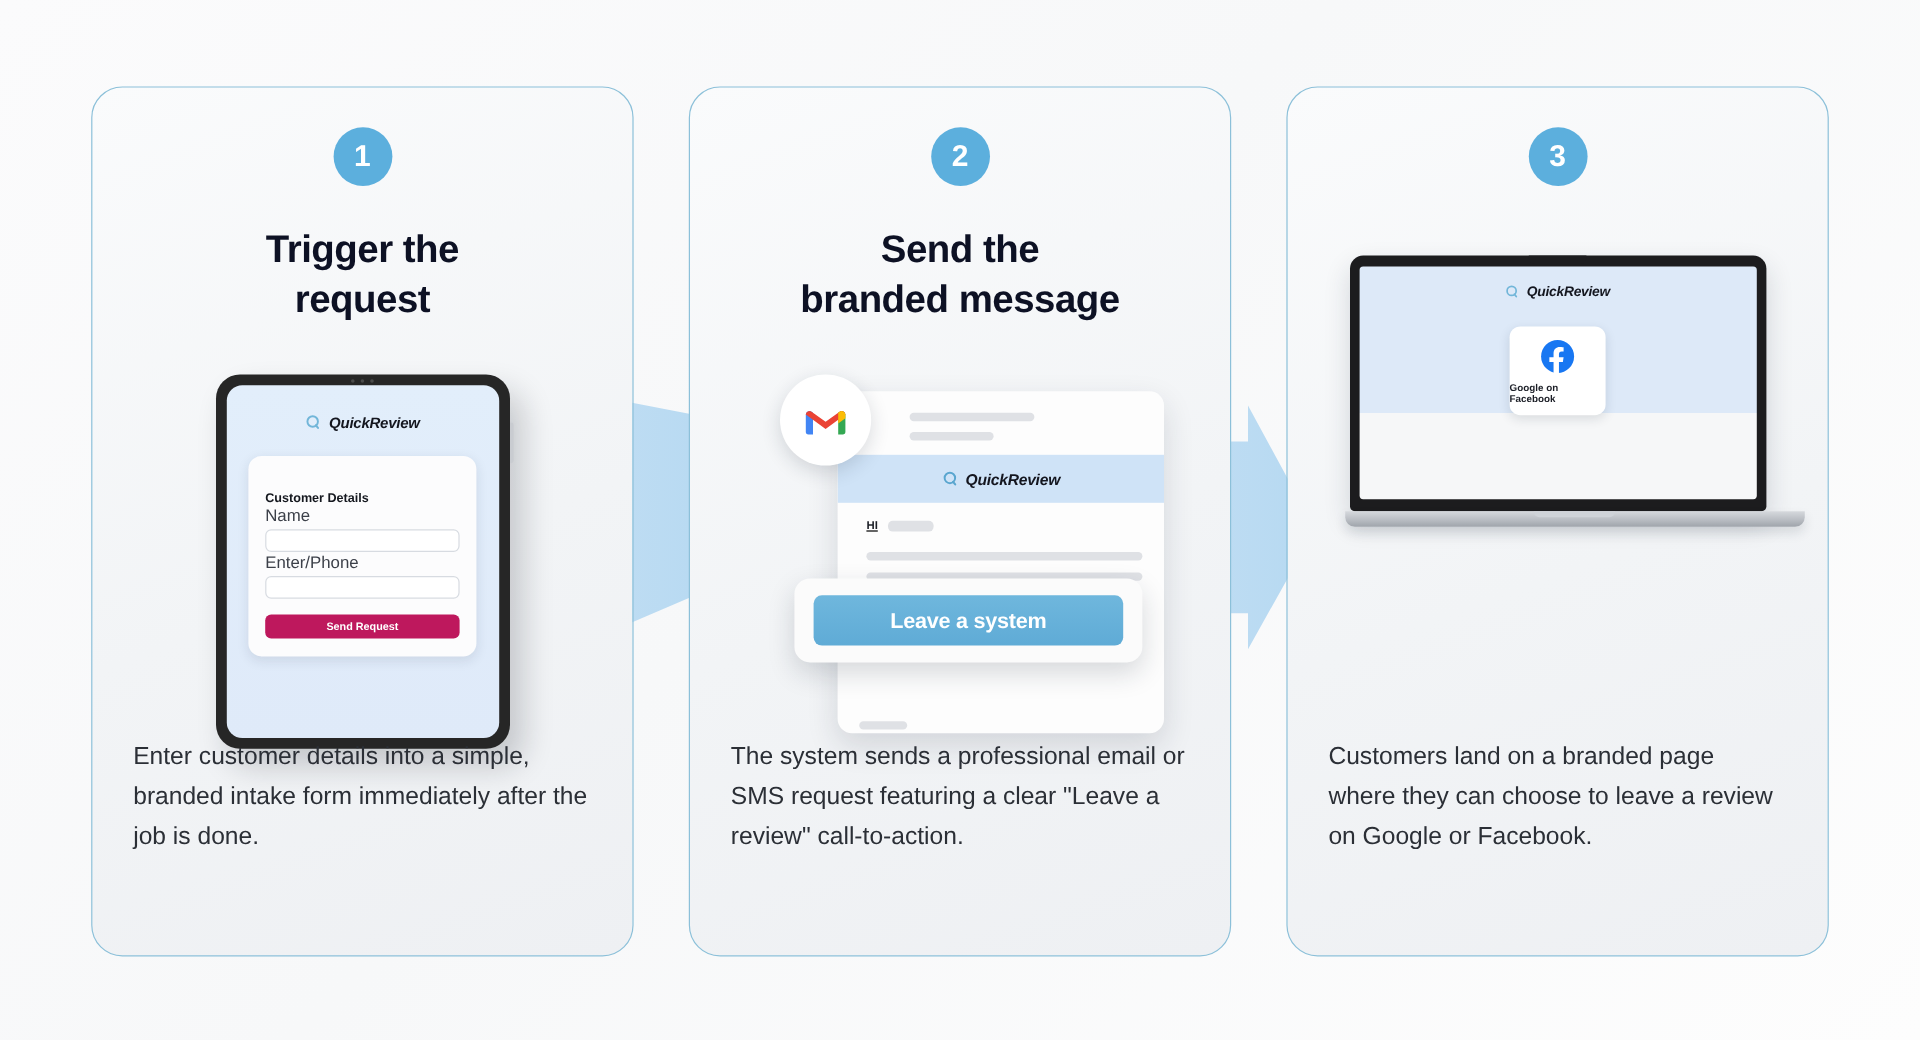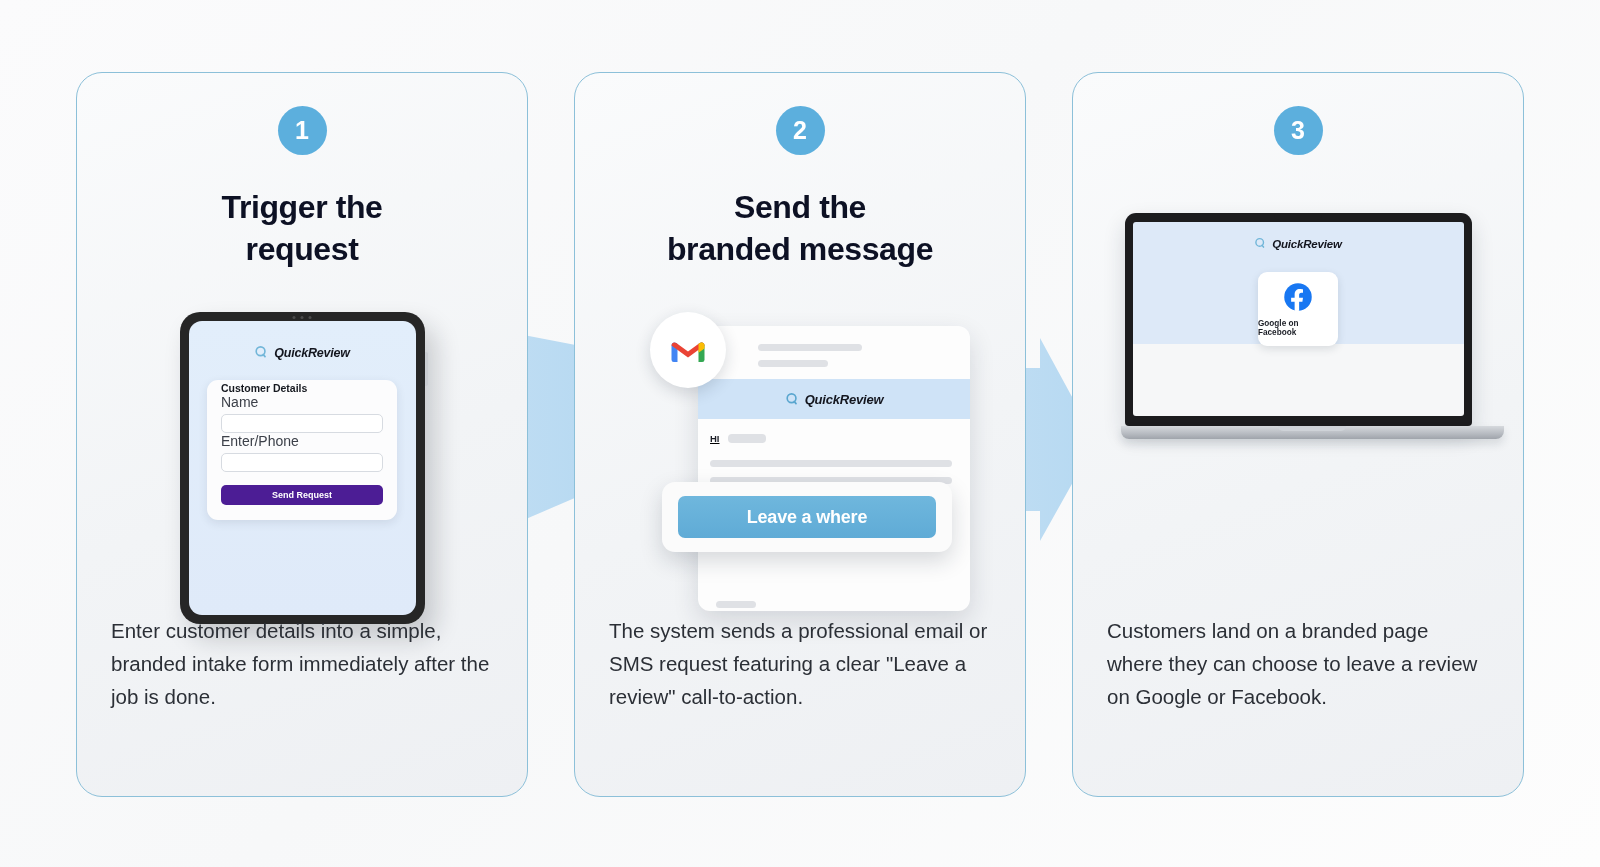--- a/index.html
+++ b/index.html
@@ -140,37 +140,37 @@
     align-items: center;
     padding-top: 24px;
     box-sizing: border-box;
   }
   .form-card {
     width: 190px;
     margin-top: 20px;
     background: #fcfcfd;
     border-radius: 11px;
     box-shadow: 0 3px 10px rgba(30,40,60,.10);
-    padding: 2px 14px 15px 14px;
+    padding: 29px 14px 15px 14px;
     box-sizing: border-box;
   }
   .form-title { font-size: 10.5px; font-weight: bold; color: #15181f; }
   .field-label { font-size: 14px; color: #3c4049; margin-top: 0; }
   .field-box {
     margin-top: 4px;
     height: 19px;
     border: 1px solid #d7dbe1;
     border-radius: 5px;
     background: #ffffff;
   }
   .send-btn {
     margin-top: 13px;
     height: 20px;
     border-radius: 5px;
-    background: #4c1d95;
+    background: #be185d;
     color: #ffffff;
     font-size: 9px;
     font-weight: bold;
     display: flex;
     align-items: center;
     justify-content: center;
   }
 
   
   .email-wrap { position: relative; width: 300px; height: 312px; }
@@ -185,21 +185,21 @@
   }
   .email-head { padding: 18px 18px 12px 60px; }
   .bar { background: #dfe1e5; border-radius: 4px; height: 7px; }
   .brand-band {
     background: #cfe3f7;
     height: 40px;
     display: flex;
     align-items: center;
     justify-content: center;
   }
-  .email-body { padding: 14px 18px 0 12px; text-decoration: underline; }
+  .email-body { padding: 14px 18px 0 24px; text-decoration: underline; }
   .hi-row { display: flex; align-items: center; gap: 8px; }
   .hi-text { font-size: 9.5px; font-weight: bold; color: #1b1e26; }
   .email-foot { padding: 16px 18px 0 18px; }
   .gmail-badge {
     position: absolute;
     left: 0; top: 0;
     width: 76px; height: 76px;
     border-radius: 50%;
     background: #ffffff;
     box-shadow: 0 5px 16px rgba(25,35,55,.16);
@@ -401,21 +401,21 @@
             <svg width="36" height="28" viewBox="0 0 48 36">
               <path d="M4 34 L4 10 L24 24 L44 10 L44 34 L38 34 L38 18 L24 28 L10 18 L10 34 Z" fill="#ffffff"></path>
               <path d="M2 34 V12 a4 4 0 0 1 6.4-3.2 L10 10 v24 H5 a3 3 0 0 1-3-3z" fill="#4285f4"></path>
               <path d="M46 34 V12 a4 4 0 0 0-6.4-3.2 L38 10 v24 h5 a3 3 0 0 0 3-3z" fill="#34a853"></path>
               <path d="M2 12 a4 4 0 0 1 6.4-3.2 L24 20 l15.6-11.2 A4 4 0 0 1 46 12 l-22 16 z" fill="#ea4335"></path>
               <path d="M39.6 8.8 A4 4 0 0 1 46 12 v4 l-8 5.8 V10 z" fill="#fbbc04"></path>
             </svg>
           </div>
 
           <div class="cta-float">
-            <div class="cta-btn">Leave a where</div>
+            <div class="cta-btn">Leave a system</div>
           </div>
 
         </div>
       </div>
 
       <p class="panel-caption">The system sends a professional email or SMS request featuring a clear "Leave a review" call-to-action.</p>
     </section>
 
     <section class="panel">
       <div class="step-badge">3</div>

